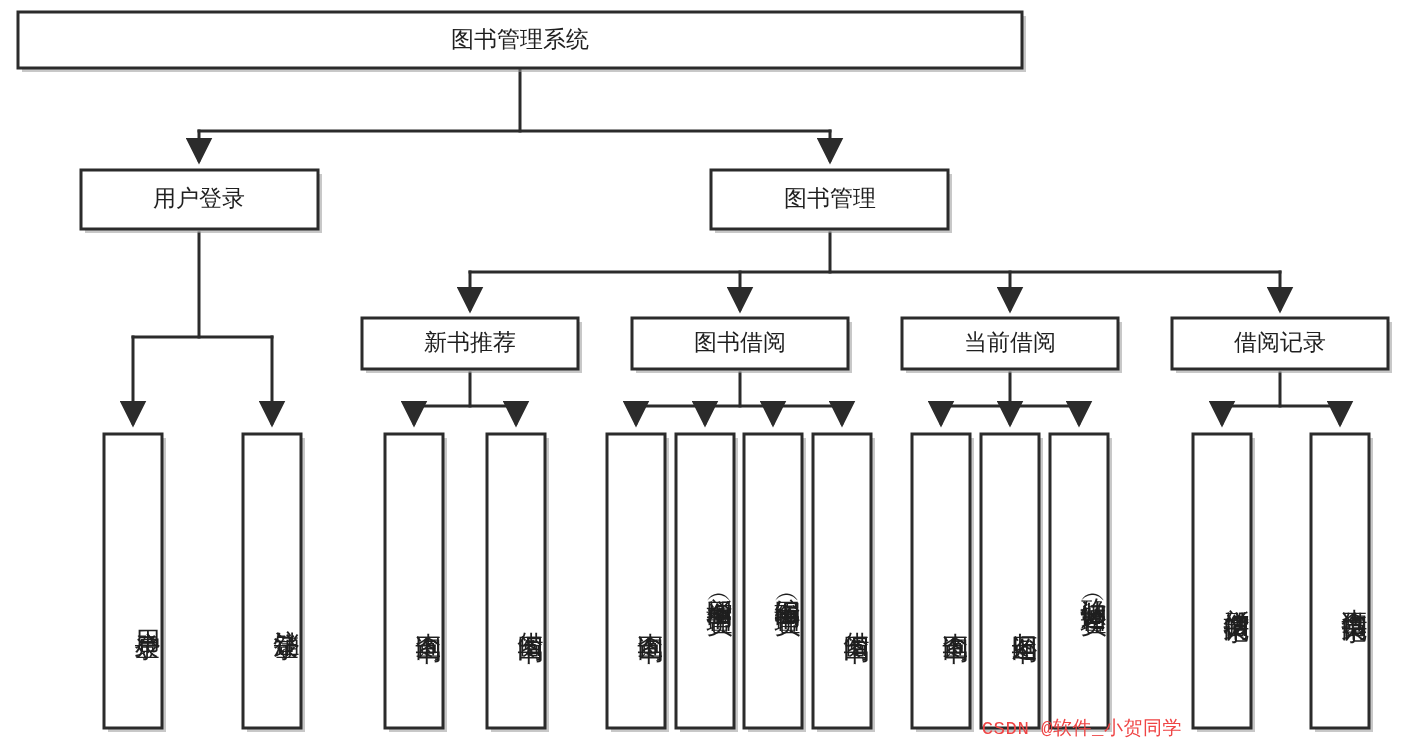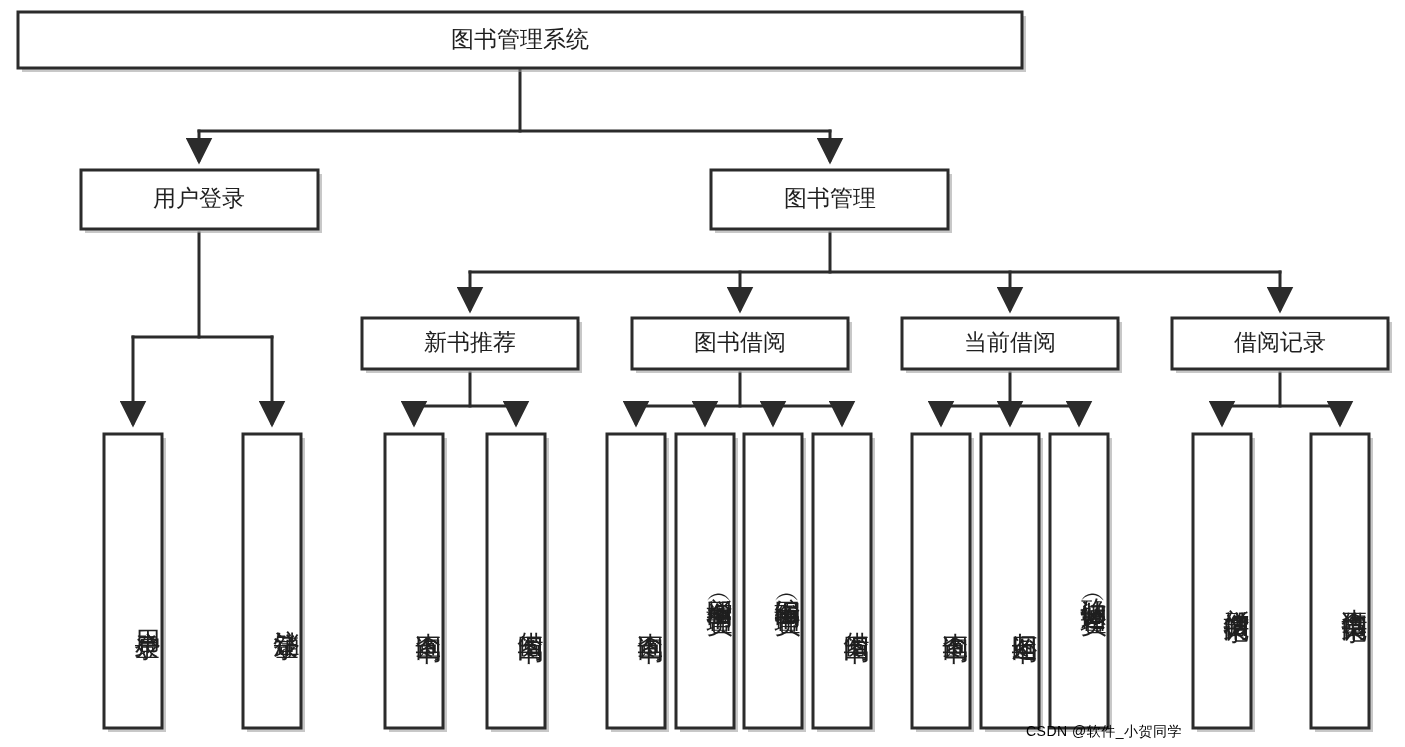--- a/index.html
+++ b/index.html
@@ -60,23 +60,23 @@
     display: flex;
     align-items: flex-start;
     justify-content: center;
     white-space: nowrap;
     pointer-events: none;
   }
   .watermark {
     position: absolute;
     right: 14px;
     bottom: 6px;
-    font-family: Liberation Sans, sans-serif;
-    font-size: 14px;
-    color: #000000;
+    font-family: Liberation Mono, monospace;
+    font-size: 19px;
+    color: #ef4444;
     letter-spacing: 0.5px;
     user-select: none;
   }
 </style>
 </head>
 <body>
 
 <div id="diagram-root">
 
   <svg id="tree-svg" viewBox="0 0 1405 747">

